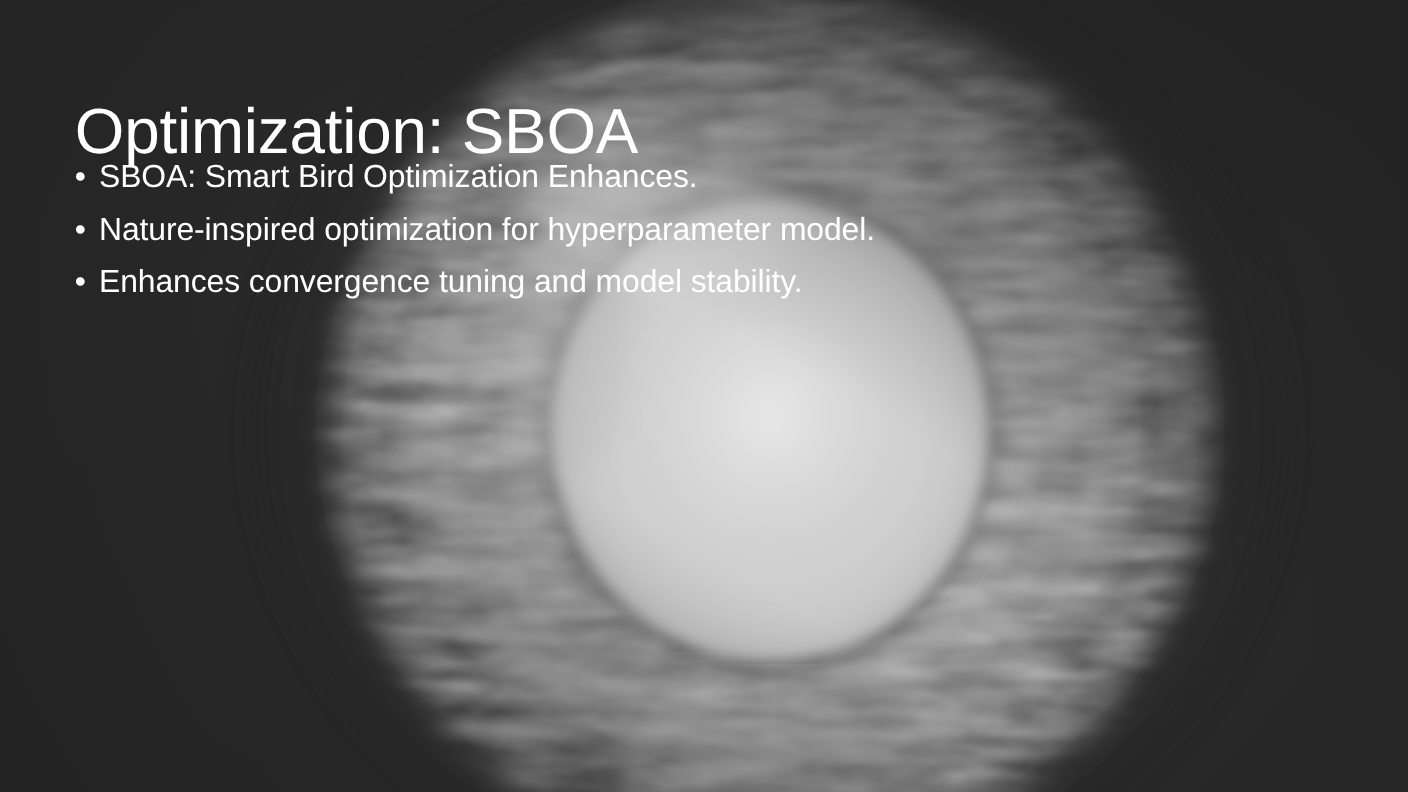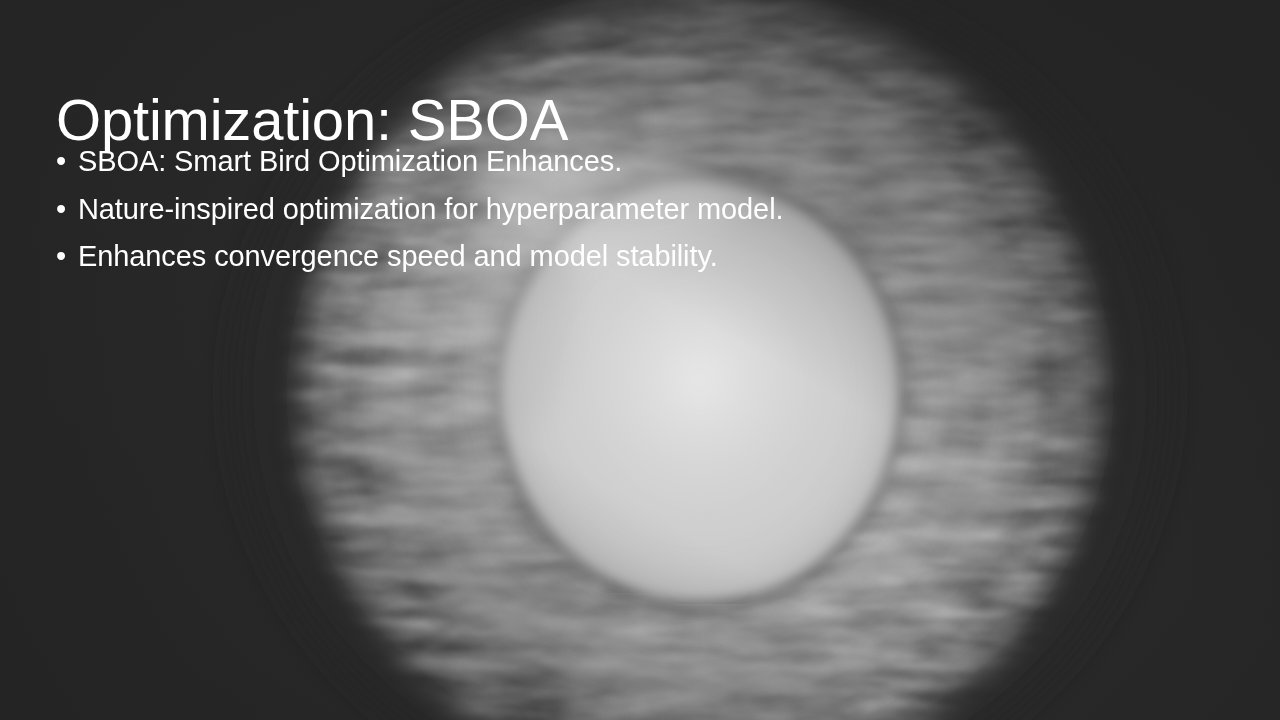--- a/index.html
+++ b/index.html
@@ -45,20 +45,21 @@
     background:
       linear-gradient(to top right, rgba(36,36,36,0) 55%, rgba(34,34,34,0.65) 100%),
       linear-gradient(to bottom left, rgba(36,36,36,0) 60%, rgba(35,35,35,0.45) 100%);
   }
 
   
   #content {
     position: absolute;
     inset: 0;
     z-index: 5;
+    margin-left: 12px;
   }
   #slide-title {
     position: absolute;
     left: 56px;
     top: 50px;
     font-size: 58px;
     font-weight: 300;
     letter-spacing: -0.2px;
     line-height: 1.08;
     color: #ffffff;
@@ -241,18 +242,18 @@
       <li class="bullet-row">
         <span class="bullet-dot">•</span>
         <span class="bullet-text">SBOA: Smart Bird Optimization Enhances.</span>
       </li>
       <li class="bullet-row">
         <span class="bullet-dot">•</span>
         <span class="bullet-text">Nature-inspired optimization for hyperparameter model.</span>
       </li>
       <li class="bullet-row">
         <span class="bullet-dot">•</span>
-        <span class="bullet-text">Enhances convergence speed and model stability.</span>
+        <span class="bullet-text">Enhances convergence tuning and model stability.</span>
       </li>
     </ul>
 
   </div>
 </div>
 
 </body></html>

